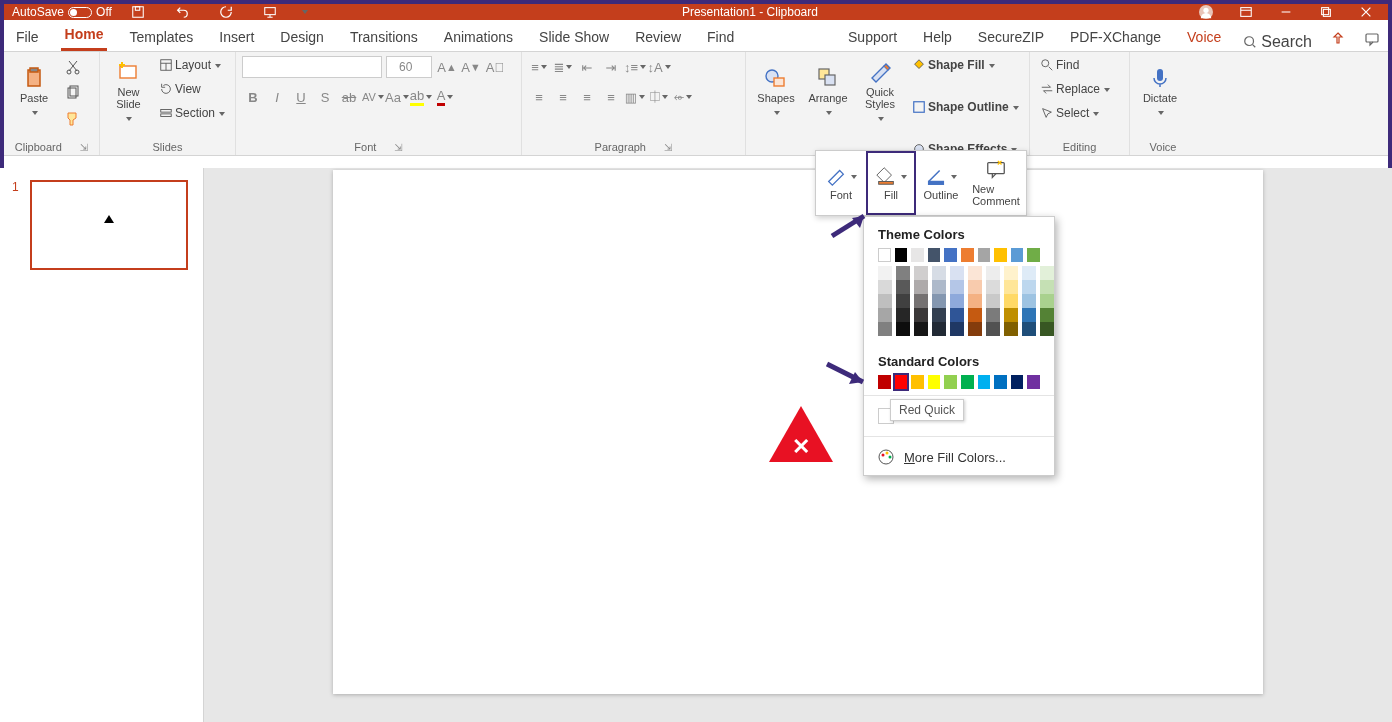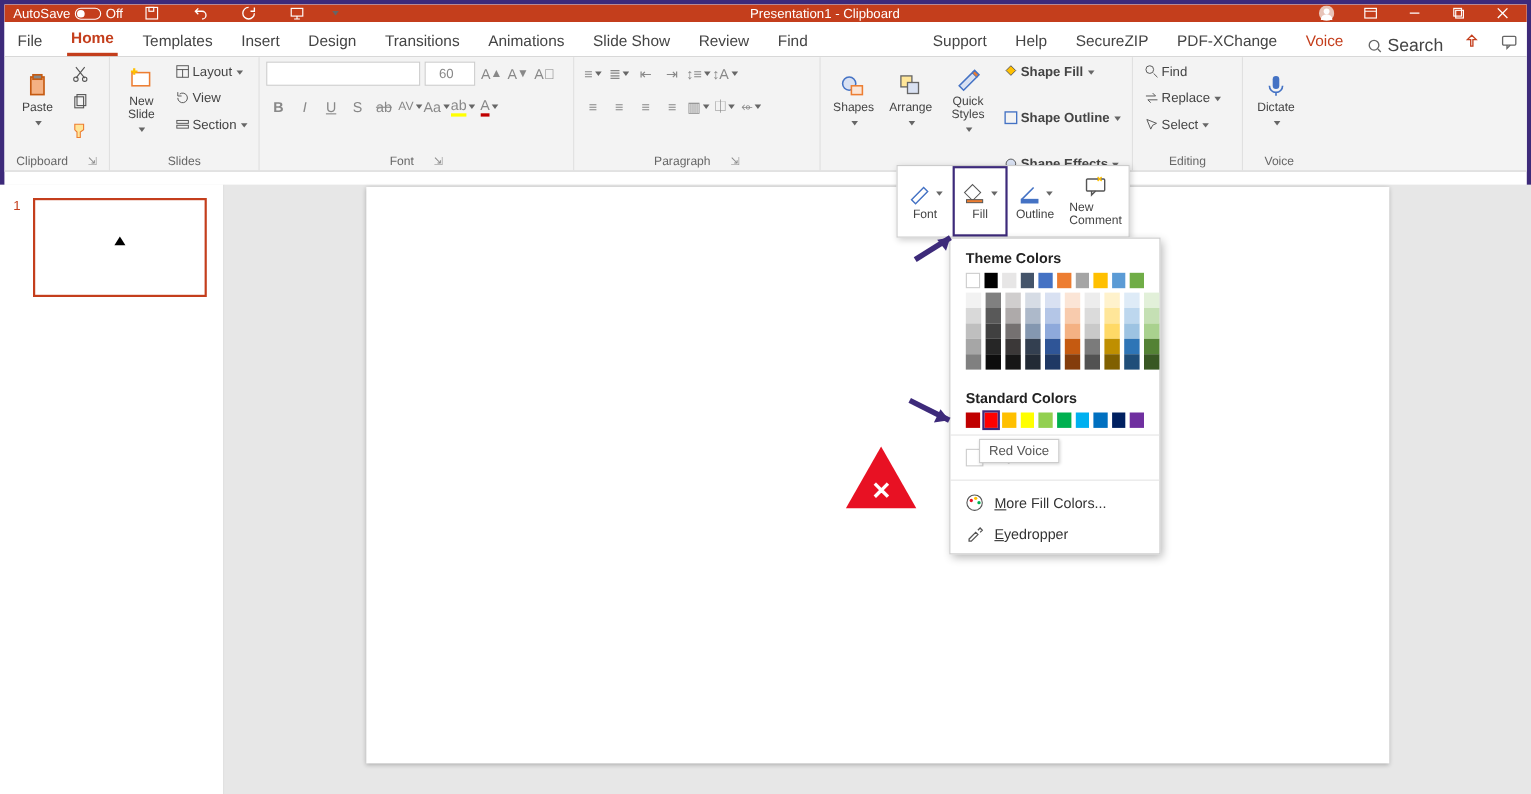--- a/index.html
+++ b/index.html
@@ -583,43 +583,37 @@
     <div class="swatch" style="background: rgb(192, 0, 0);"></div>
       <div class="swatch sel" style="background: rgb(255, 0, 0);"></div>
       <div class="swatch" style="background: rgb(255, 192, 0);"></div>
       <div class="swatch" style="background: rgb(255, 255, 0);"></div>
       <div class="swatch" style="background: rgb(146, 208, 80);"></div>
       <div class="swatch" style="background: rgb(0, 176, 80);"></div>
       <div class="swatch" style="background: rgb(0, 176, 240);"></div>
       <div class="swatch" style="background: rgb(0, 112, 192);"></div>
       <div class="swatch" style="background: rgb(0, 32, 96);"></div>
       <div class="swatch" style="background: rgb(112, 48, 160);"></div>
-      <div class="tooltip" style="top:24px; left:26px;">Red Voice</div>
+      <div class="tooltip" style="top:24px; left:26px;">Red Quick</div>
   </div>
   <div class="dd-sep"></div>
   <div class="dd-item">
       <span class="nofill-sw"></span>
       <span>No Fill</span>
     </div>
   <div class="dd-sep"></div>
   <div class="dd-item">
       <svg width="16" height="16" viewBox="0 0 16 16">
         <circle cx="8" cy="8" r="7" fill="none" stroke="#555"></circle>
         <circle cx="5" cy="6" r="1.5" fill="#e81123"></circle>
         <circle cx="9" cy="4" r="1.5" fill="#ffc000"></circle>
         <circle cx="12" cy="8" r="1.5" fill="#00b050"></circle>
       </svg>
       <span><u>M</u>ore Fill Colors...</span>
     </div>
-  <div class="dd-item">
-      <svg width="16" height="16" viewBox="0 0 16 16" stroke="#555" fill="none" stroke-width="1.2">
-        <path d="M3 13l6-6 2 2-6 6H3zM11 5l2-2 2 2-2 2"></path>
-      </svg>
-      <span><u>E</u>yedropper</span>
-    </div>
 </div>
 
 <svg class="arrow" style="top:210px; left:830px;" width="40" height="30">
     <path d="M2 26 L34 6" stroke="#3d2a7a" stroke-width="5"></path>
     <path d="M34 6 l-4 12 l-8 -10 z" fill="#3d2a7a"></path>
   </svg>
 <svg class="arrow" style="top:360px; left:825px;" width="44" height="30">
     <path d="M2 4 L38 22" stroke="#3d2a7a" stroke-width="5"></path>
     <path d="M38 22 l-14 2 l6 -12 z" fill="#3d2a7a"></path>
   </svg>

